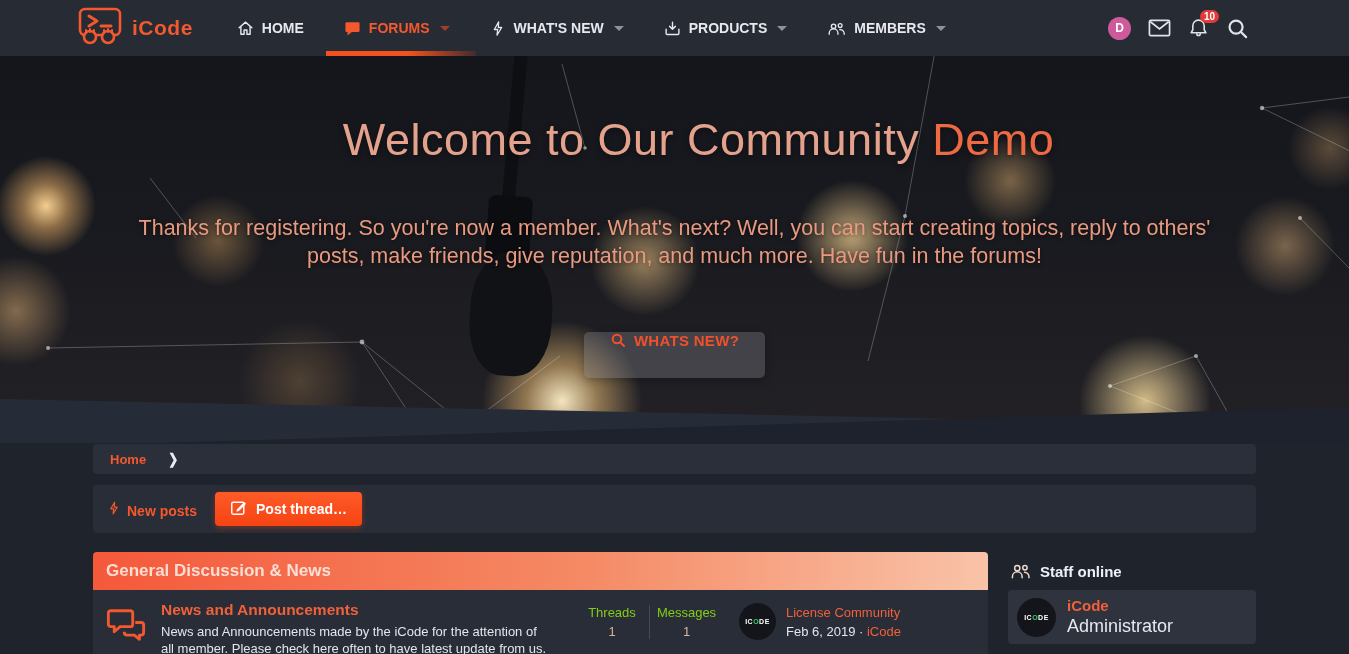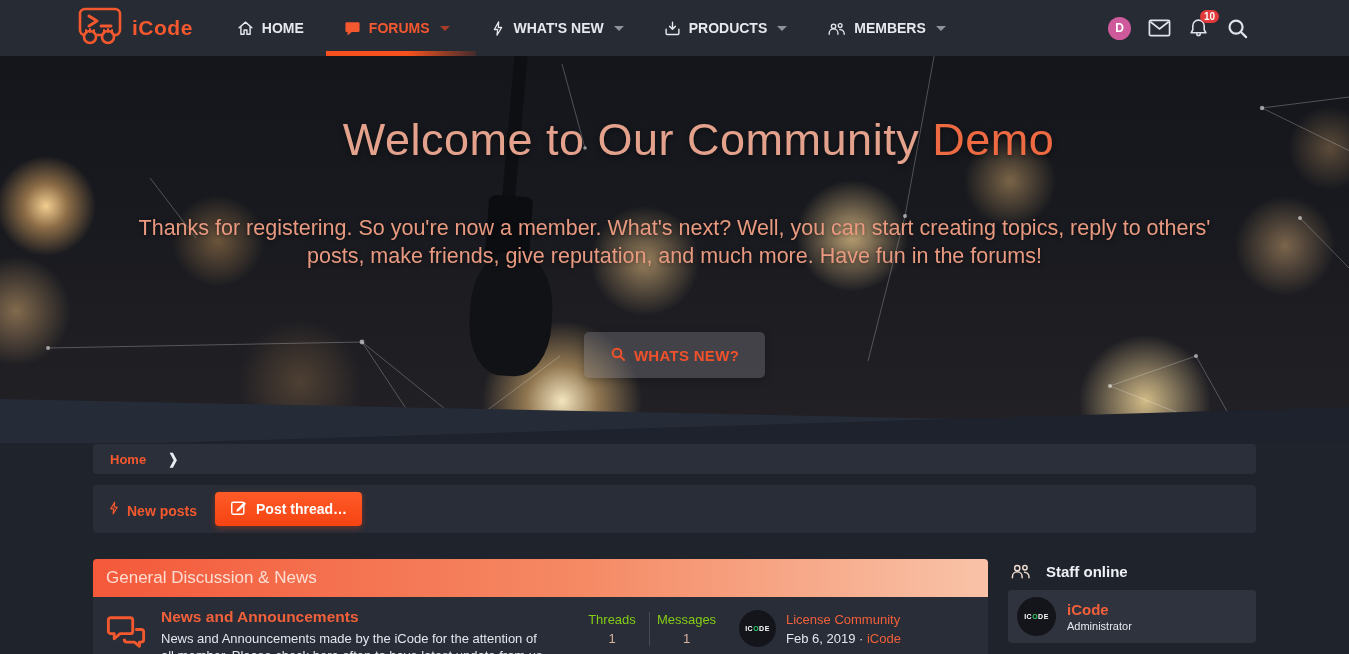--- a/index.html
+++ b/index.html
@@ -48,21 +48,21 @@
   .socket{ position:absolute; left:487px; top:140px; width:44px; height:64px; background:#0b0d11; border-radius:7px; transform:rotate(4deg); }
   .bulb{ position:absolute; left:470px; top:196px; width:82px; height:124px; background:#101216;
          border-radius:46% 46% 42% 42%; transform:rotate(3deg); }
   .plexus{ position:absolute; left:0; top:0; }
   .hero-inner{ position:relative; z-index:5; text-align:center; }
   .hero-title{ margin-top:58px; font-size:45px; font-weight:300; color:#e4a28d; letter-spacing:.5px;
                text-shadow:0 2px 6px rgba(0,0,0,.45);padding-left:48px; }
   .hero-title .accent{ color:#ee6a42; }
   .hero-sub{ margin:48px auto 0; width:1110px; font-size:21.5px; font-weight:400; color:#e8997f;
              line-height:28px; text-shadow:0 1px 4px rgba(0,0,0,.5); }
-  .whats-btn{ display:inline-flex; align-items:center; gap:8px; margin-top:62px; height:46px; padding:0 26px;
+  .whats-btn{ display:inline-flex; gap:8px; margin-top:62px; height:46px; padding:0 26px;
               background:rgba(125,125,135,.38); border:none; border-radius:5px; cursor:pointer;
               color:#f0512b; font-size:15px; font-weight:700; letter-spacing:.3px;
               box-shadow:0 2px 8px rgba(0,0,0,.25); font-family:"Liberation Sans",sans-serif; }
   .hero-wedges{ position:absolute; bottom:0; left:0; z-index:6; display:block; }
 
   
   .content{ position:absolute; left:93px; top:444px; width:1163px; }
   .breadcrumb{ height:30px; background:#2a2f3a; border-radius:4px; display:flex; align-items:center;
                padding:0 17px; gap:22px; }
   .crumb-home{ color:#f4582e; font-size:13px; font-weight:700; cursor:pointer; }
@@ -75,48 +75,48 @@
   .new-posts{ display:flex; align-items:flex-end; gap:6px; color:#f4582e; font-size:14px; font-weight:700; cursor:pointer; }
   .post-thread-btn{ display:flex; align-items:center; gap:9px; height:34px; padding:0 15px;
               background:linear-gradient(180deg,#fe5b28,#f64312); border:none; border-radius:4px;
               color:#fff; font-size:14px; font-weight:700; cursor:pointer;
               box-shadow:0 2px 6px rgba(250,70,20,.35); font-family:"Liberation Sans",sans-serif; }
 
   .cols{ margin-top:19px; display:flex; gap:20px; }
   .main-col{ width:895px; }
   .cat-header{ height:38px; border-radius:4px 4px 0 0; display:flex; align-items:center; padding:0 13px;
                background:linear-gradient(90deg,#f4593a 0%,#f58a65 55%,#f9c3a8 100%);
-               color:rgba(255,242,236,.85); font-size:17px; font-weight:400; cursor:pointer;margin-top:7px; }
+               color:rgba(255,242,236,.85); font-size:17px; font-weight:700; cursor:pointer; }
   .forum-node{ background:#282d37; padding:11px 12px; display:flex; align-items:flex-start; min-height:66px; }
   .node-icon{ width:42px; margin-top:4px; color:#f4582e; flex:none; }
   .node-info{ width:392px; margin-left:14px; }
   .node-title{ color:#f1603a; font-size:15.5px; font-weight:700; cursor:pointer; }
   .node-desc{ margin-top:4px; color:#e3e6ec; font-size:13px; line-height:17px; }
   .node-stats{ display:flex; margin-left:22px; margin-top:4px; }
   .stat{ width:74px; text-align:center; }
   .stat + .stat{ border-left:1px solid #434a57; }
   .stat-label{ color:#84cc16; font-size:13px; }
   .stat-value{ margin-top:4px; color:#d9b29c; font-size:13px; }
   .node-latest{ display:flex; align-items:center; gap:10px; margin-left:16px; margin-top:2px; }
   .avatar-ic{ width:37px; height:37px; border-radius:50%; background:#14151b; color:#fff;
               display:flex; align-items:center; justify-content:center; font-size:7px; font-weight:700;
               letter-spacing:.5px; flex:none; cursor:pointer; }
   .avatar-ic .mid{ color:#2fd36a; }
   .latest-title{ color:#f1603a; font-size:13px; font-weight:400; cursor:pointer; }
   .latest-meta{ margin-top:4px; color:#e3e6ec; font-size:13px; }
   .latest-meta .author{ color:#f1603a; cursor:pointer; }
 
   .sidebar{ width:248px; }
-  .side-header{ display:flex; align-items:center; gap:15px; height:38px; color:#eef1f6;
+  .side-header{ display:flex; align-items:center; gap:9px; height:38px; color:#eef1f6;
                 font-size:15px; font-weight:700; padding-left:2px; }
   .side-header .sicon{ display:flex; color:#f0ddcf; }
   .staff-card{ background:#2e333e; border-radius:4px; padding:7px 9px; display:flex; align-items:center;
                gap:11px; }
   .staff-name{ color:#f1603a; font-size:15px; font-weight:700; cursor:pointer; }
-  .staff-role{ margin-top:2px; color:#e6e9ee; font-size:11px; }
+  .staff-role{ margin-top:2px; color:#e6e9ee; font-size:18px; }
 </style>
 </head>
 <body>
 
 <div class="navbar">
   <div class="logo">
     <span>
       <svg width="52" height="40" viewBox="0 0 52 40" fill="none" stroke="#f4582e" stroke-width="2.6" stroke-linecap="round" stroke-linejoin="round">
         <rect x="6" y="3" width="40" height="26" rx="5"></rect>
         <path d="M15 10 l8 5 -8 5" stroke-width="3"></path>

